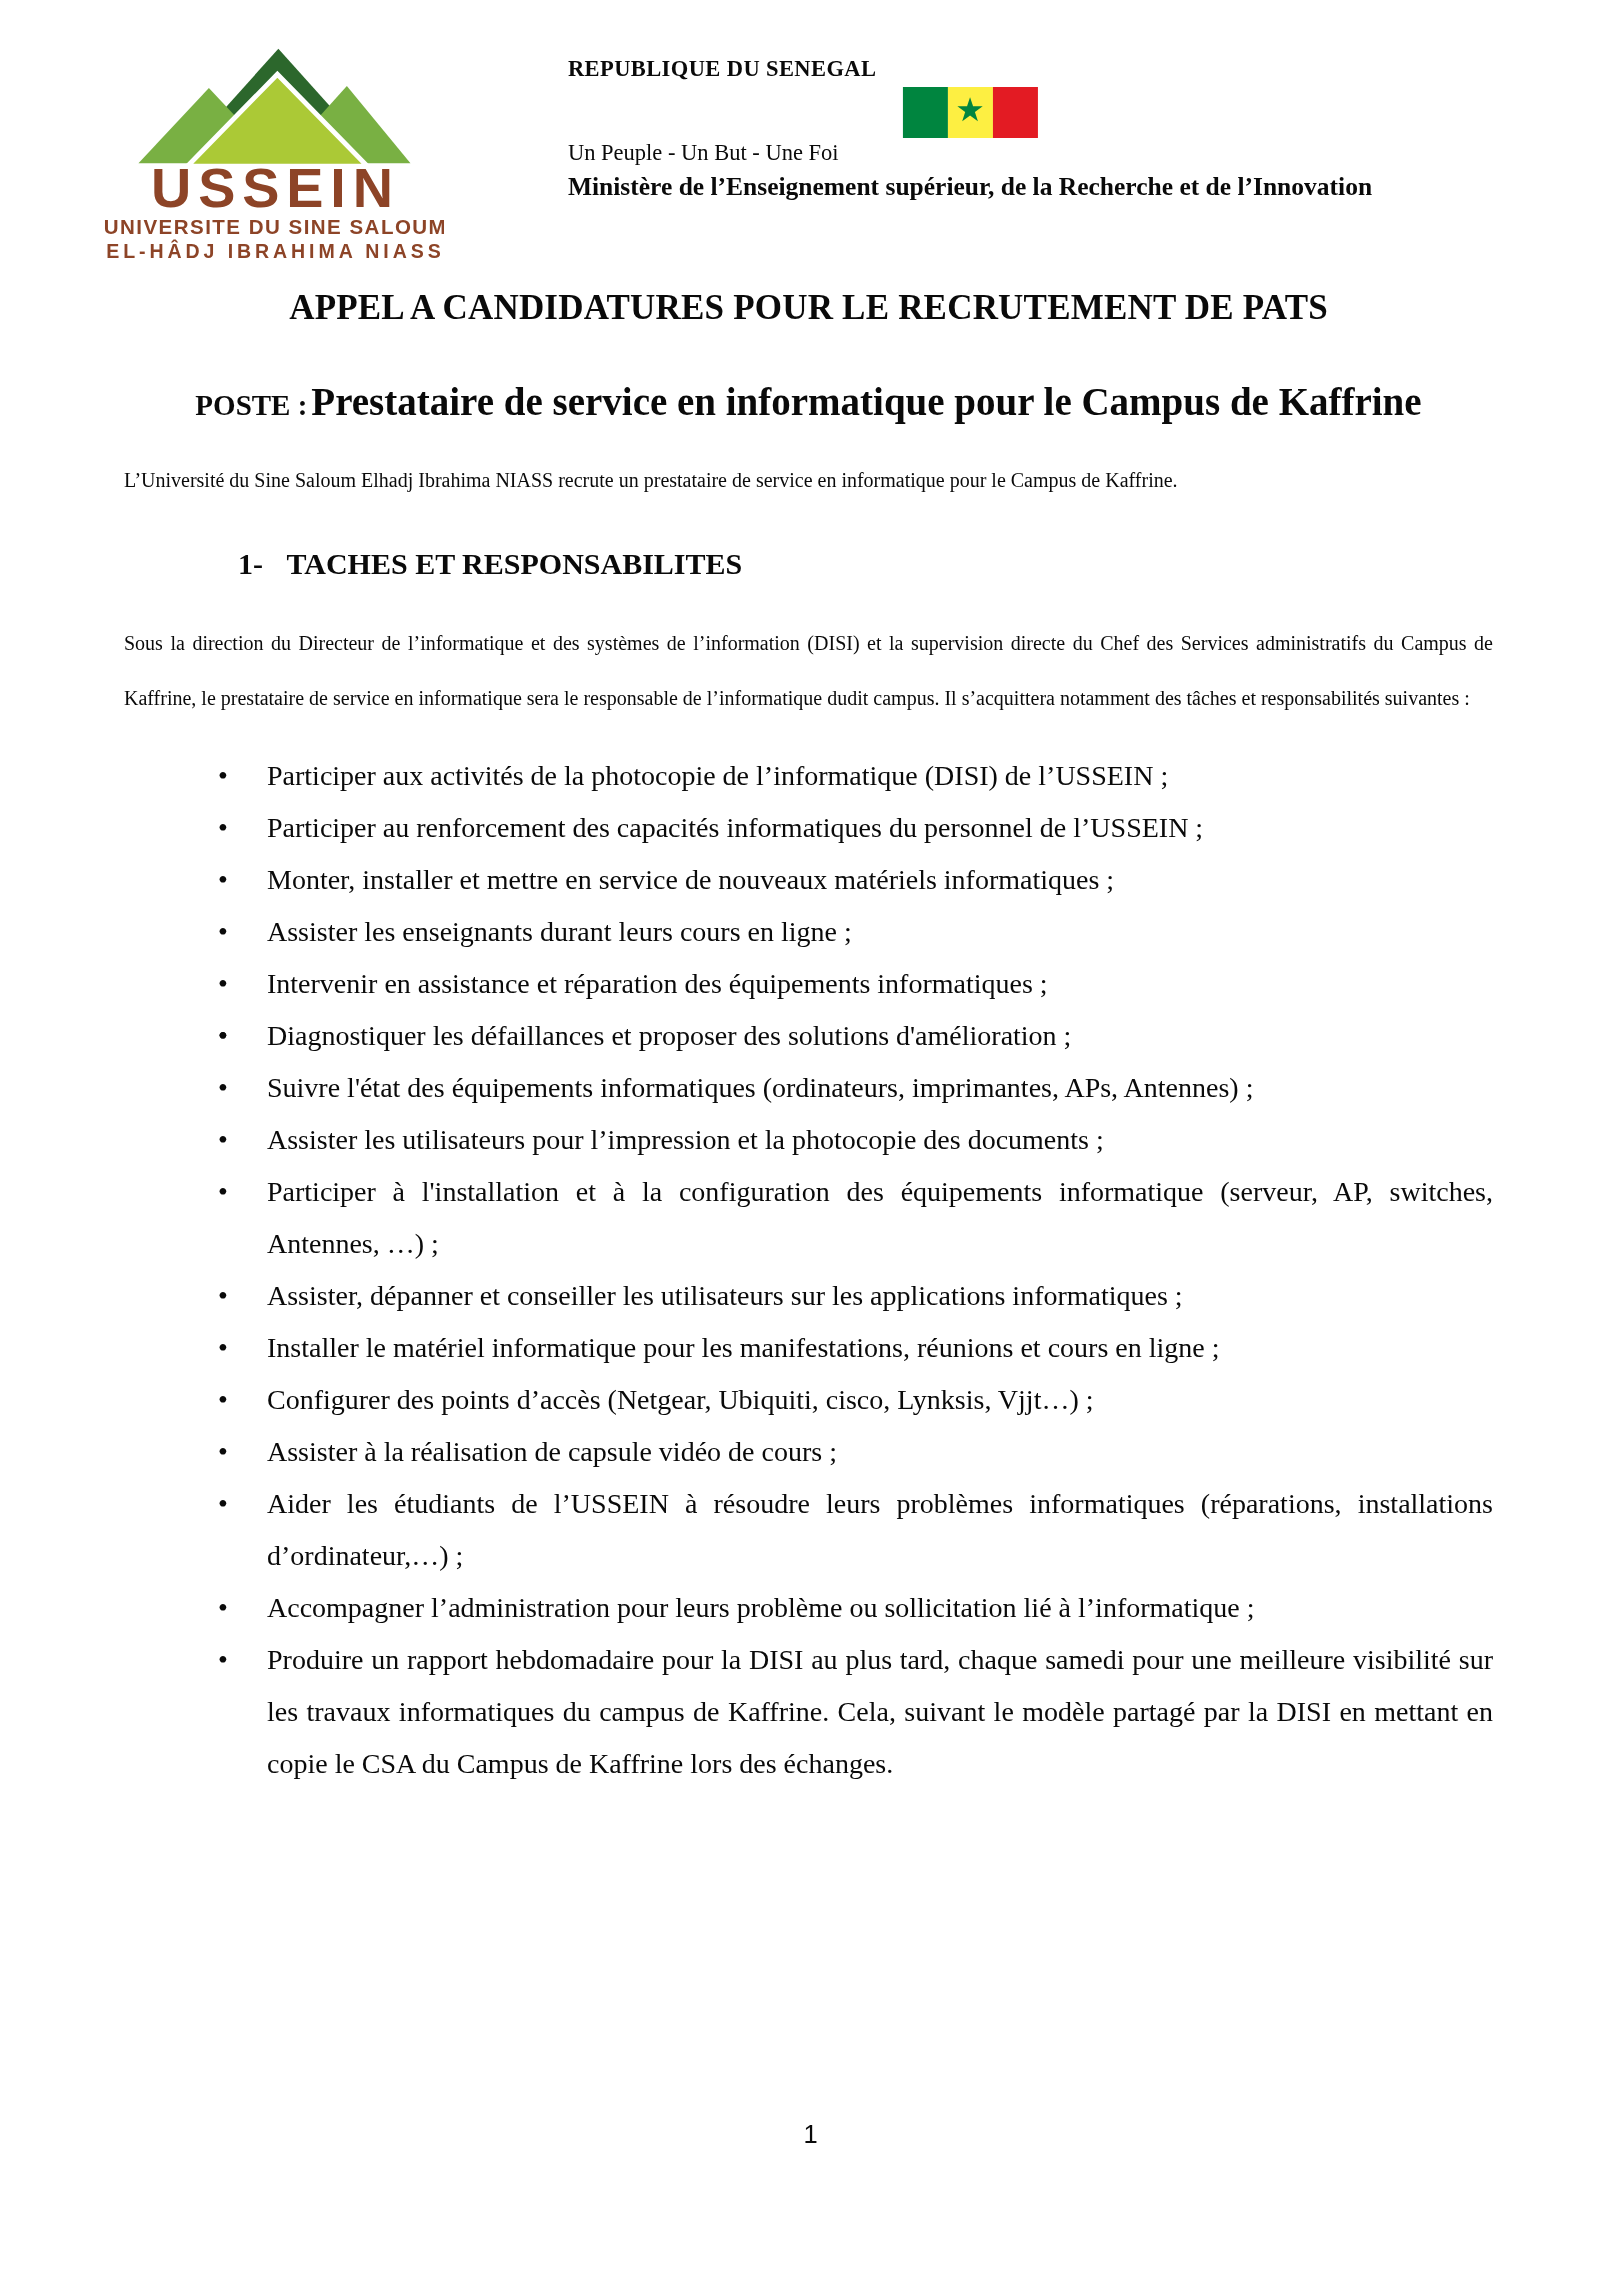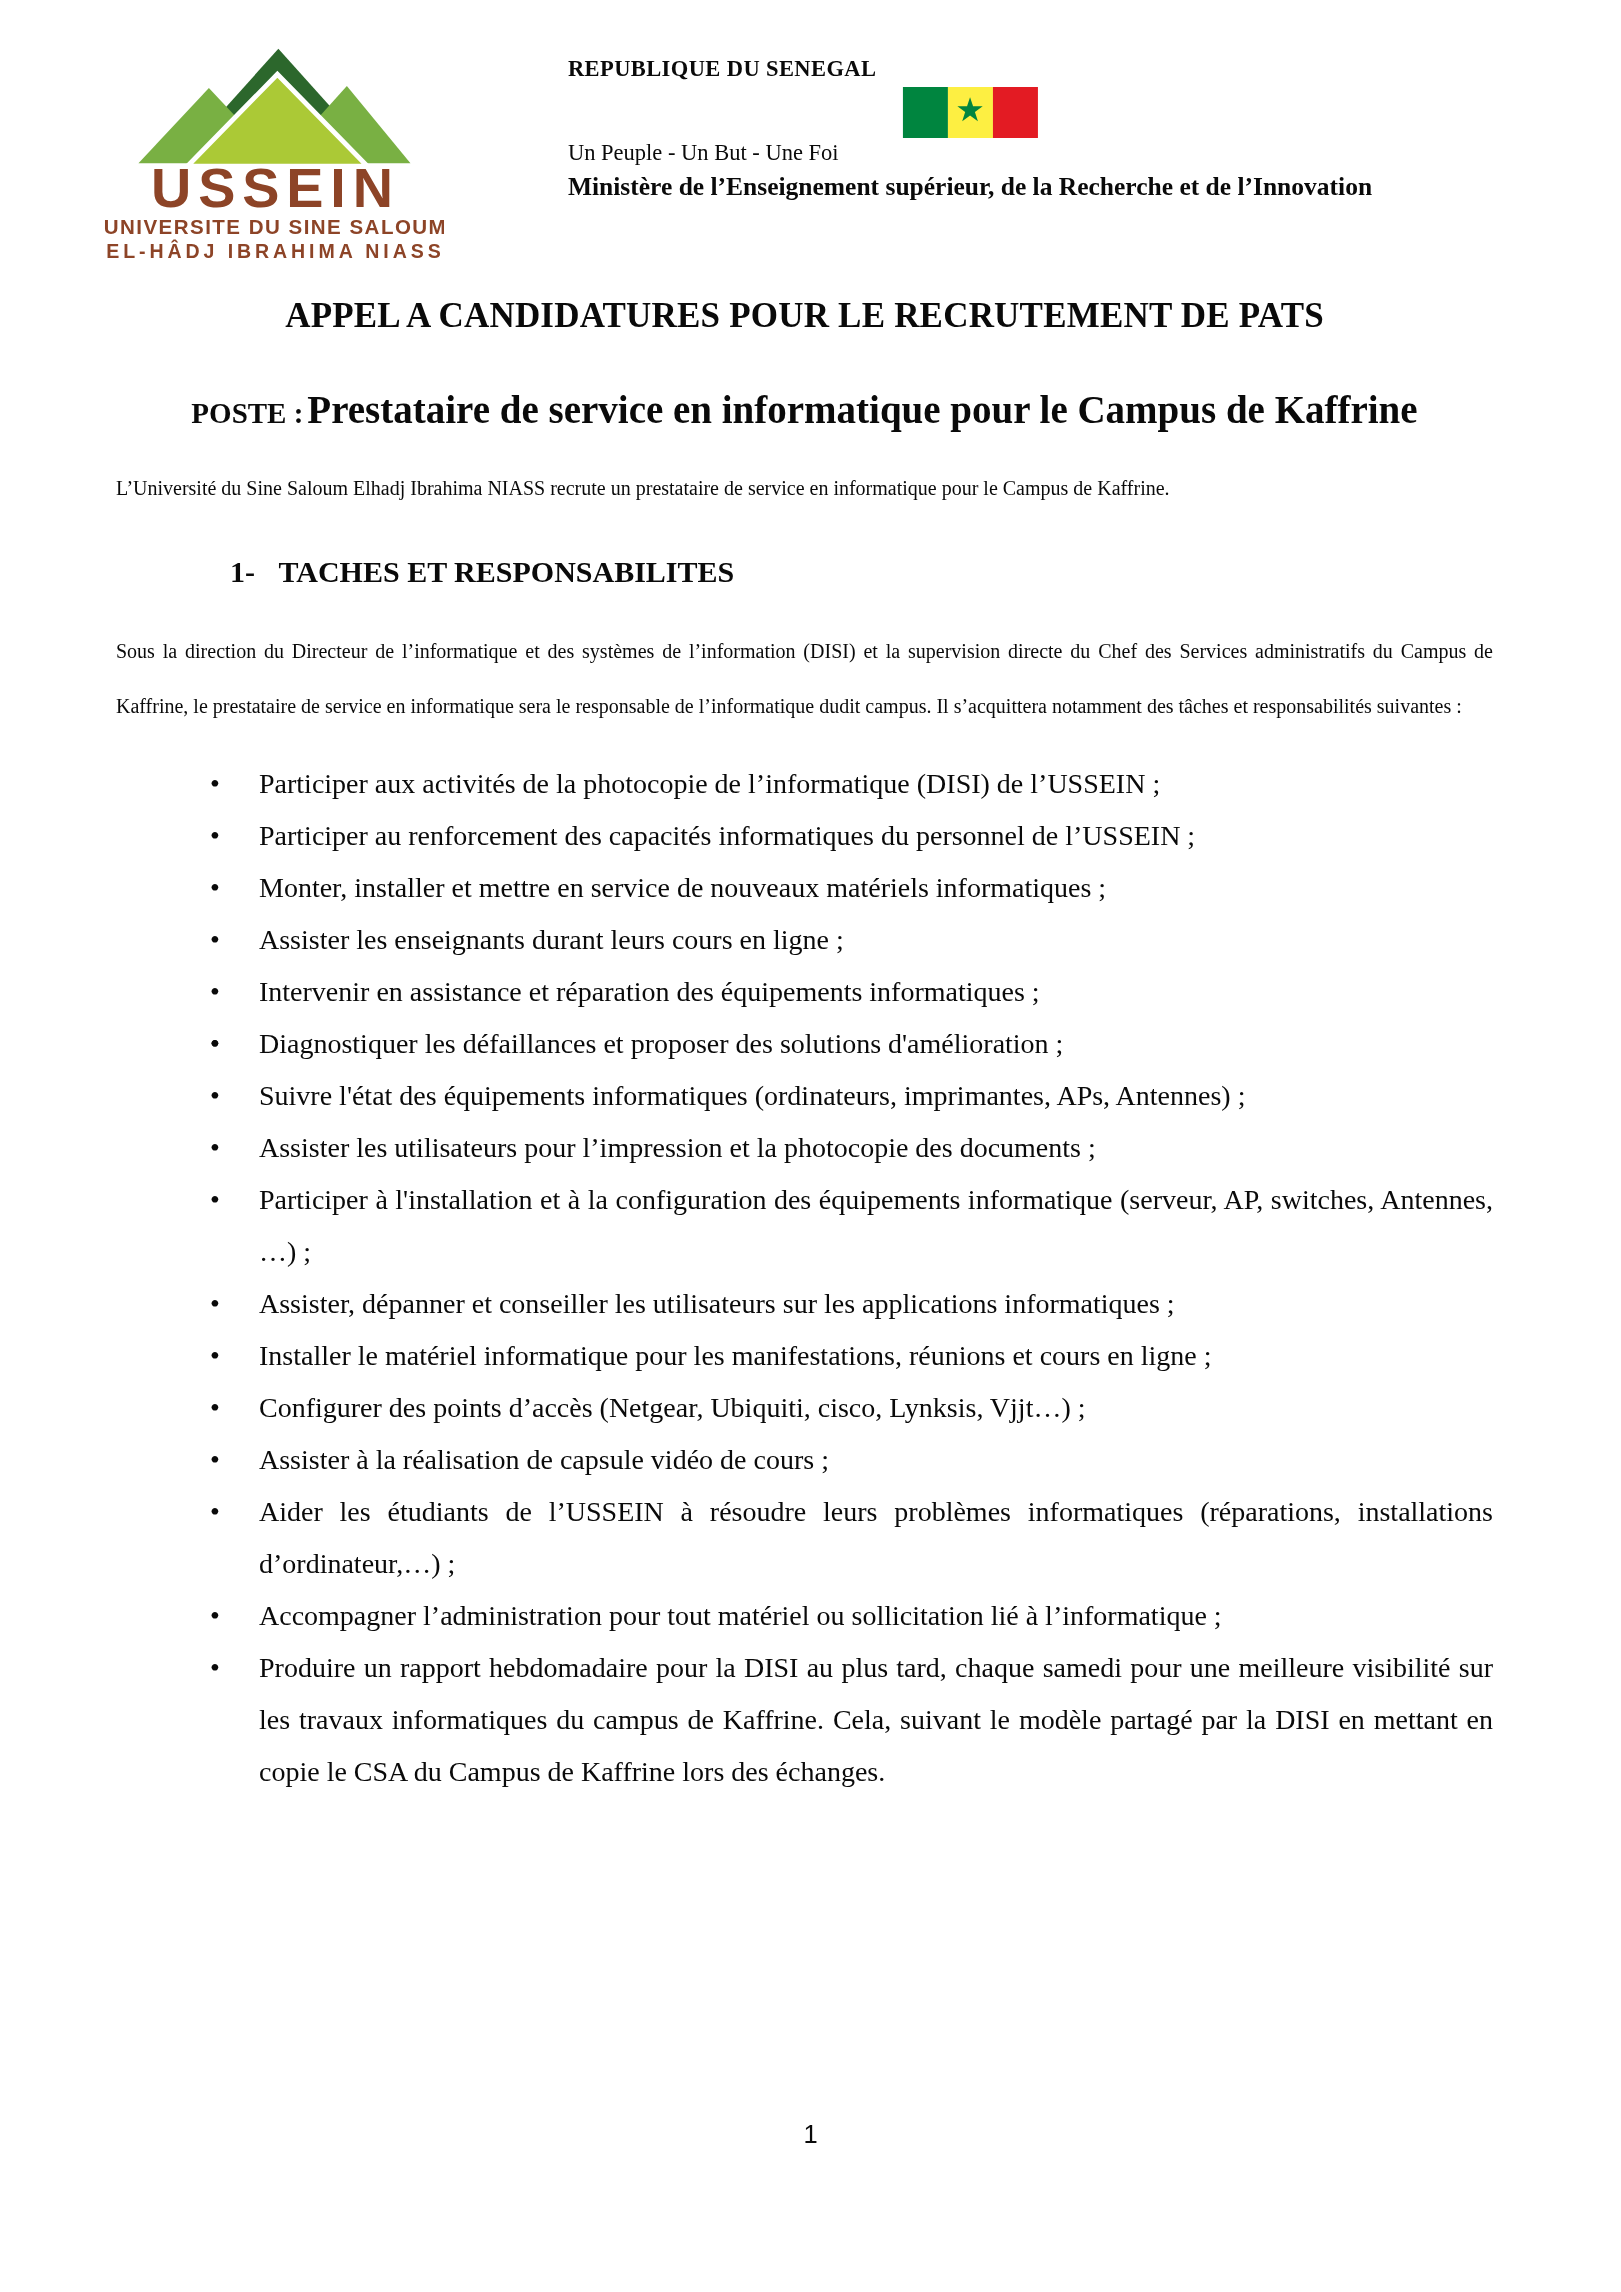--- a/index.html
+++ b/index.html
@@ -12,21 +12,21 @@
 
   .gov { position:absolute; left:970px; top:56px; transform:translateX(-50%); width:max-content; text-align:left; }
   .republic { font-size:22.5px; font-weight:bold; letter-spacing:0.4px; white-space:nowrap; }
   .flag { position:relative; width:135px; height:51px; margin:4.9px auto 2.9px auto; display:flex; }
   .flag .stripe { flex:1 1 0; }
   .flag .star { position:absolute; left:50%; top:50%; transform:translate(-50%,-54%); font-size:33px; line-height:1; }
   .motto { font-size:22.5px; line-height:1.1; white-space:nowrap; }
   .ministry { font-size:25.5px; font-weight:bold; white-space:nowrap; margin-top:6px; }
 
   
-  .content { position:absolute; left:116px; right:128px; top:288px;margin-top:8px; }
+  .content { position:absolute; left:124px; right:128px; top:288px; }
   h1.main-title { font-size:35px; font-weight:bold; text-align:center; letter-spacing:0.2px; }
 
   .poste { margin-top:51px; text-align:center; font-weight:bold; white-space:nowrap; }
   .poste .label { font-size:29px; }
   .poste .big { font-size:39px; }
 
   p.para { font-size:20px; line-height:55px; text-align:justify; }
   .intro-para { margin-top:29px; }
 
   h2.section-heading { margin-top:39px; margin-left:114px; font-size:30px; font-weight:bold; display:flex; }
@@ -96,20 +96,20 @@
       <li><span class="dot">•</span></li>
       <li><span class="dot">•</span><span>Diagnostiquer les défaillances et proposer des solutions d'amélioration ;</span></li>
       <li><span class="dot">•</span><span>Suivre l'état des équipements informatiques (ordinateurs, imprimantes, APs, Antennes) ;</span></li>
       <li><span class="dot">•</span><span>Assister les utilisateurs pour l’impression et la photocopie des documents ;</span></li>
       <li><span class="dot">•</span><span>Participer à l'installation et à la configuration des équipements informatique (serveur, AP, switches, Antennes, …) ;</span></li>
       <li><span class="dot">•</span><span>Assister, dépanner et conseiller les utilisateurs sur les applications informatiques ;</span></li>
       <li><span class="dot">•</span><span>Installer le matériel informatique pour les manifestations, réunions et cours en ligne ;</span></li>
       <li><span class="dot">•</span><span>Configurer des points d’accès (Netgear, Ubiquiti, cisco, Lynksis, Vjjt…) ;</span></li>
       <li><span class="dot">•</span><span>Assister à la réalisation de capsule vidéo de cours ;</span></li>
       <li><span class="dot">•</span><span>Aider les étudiants de l’USSEIN à résoudre leurs problèmes informatiques (réparations, installations d’ordinateur,…) ;</span></li>
-      <li><span class="dot">•</span><span>Accompagner l’administration pour tout matériel ou sollicitation lié à l’informatique ;</span></li>
+      <li><span class="dot">•</span><span>Accompagner l’administration pour leurs problème ou sollicitation lié à l’informatique ;</span></li>
       <li><span class="dot">•</span><span>Produire un rapport hebdomadaire pour la DISI au plus tard, chaque samedi pour une meilleure visibilité sur les travaux informatiques du campus de Kaffrine. Cela, suivant le modèle partagé par la DISI en mettant en copie le CSA du Campus de Kaffrine lors des échanges.</span></li>
     </ul>
   </div>
 
   <div class="page-number">1</div>
 </div>
 
 
 </body></html>

